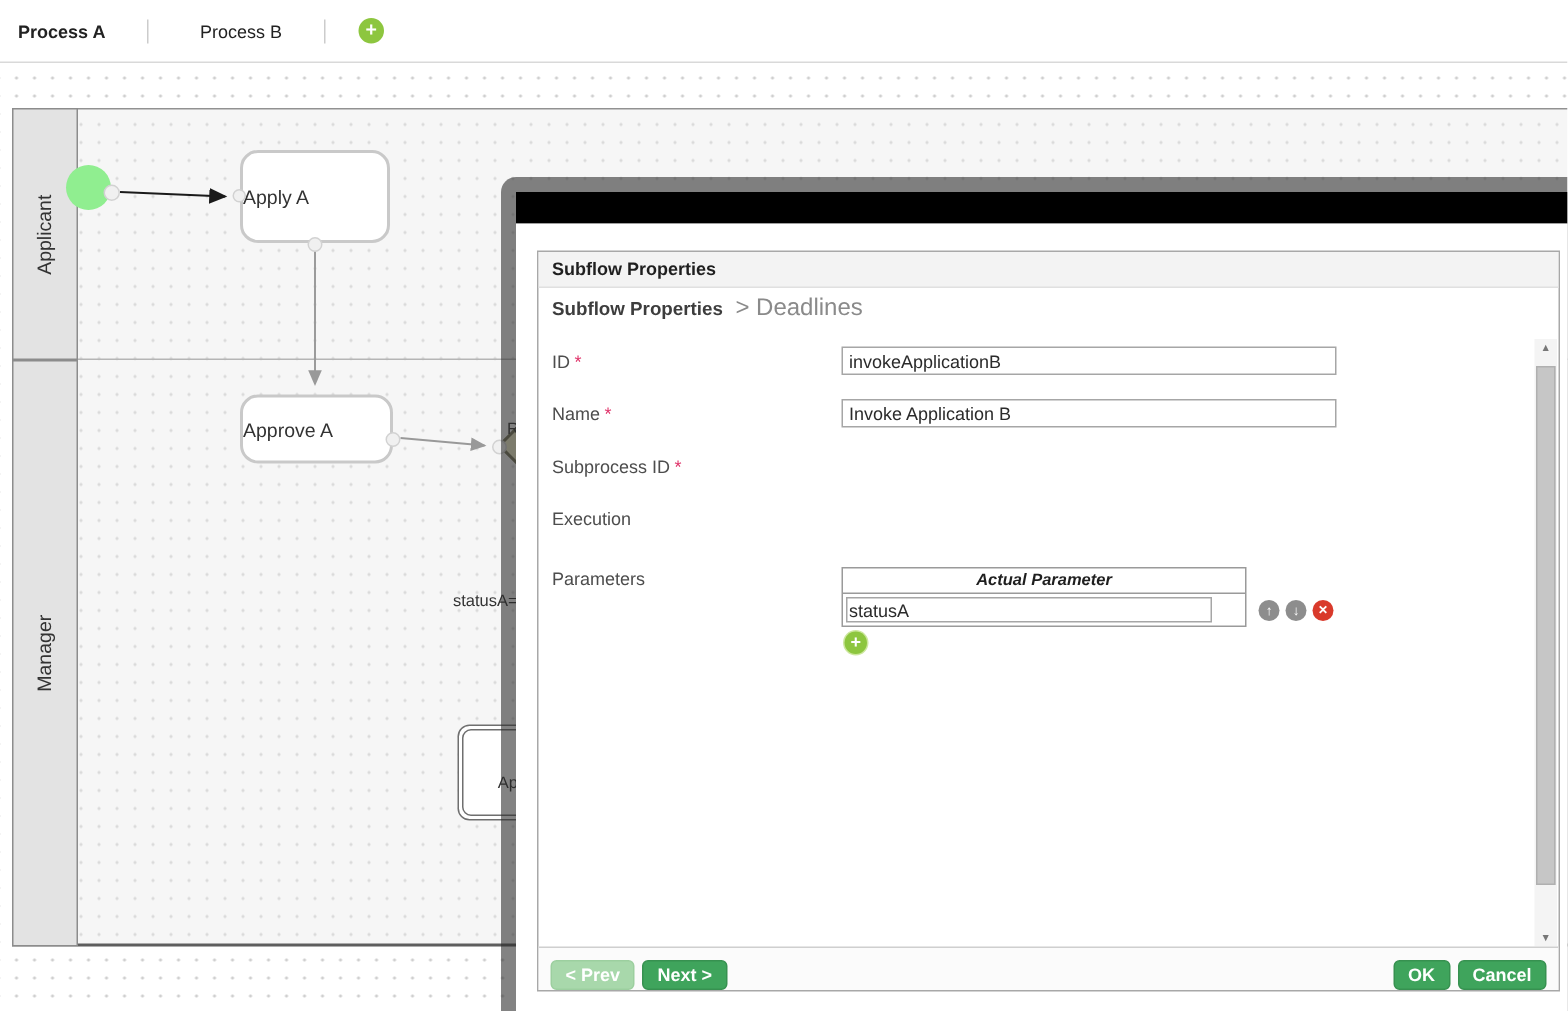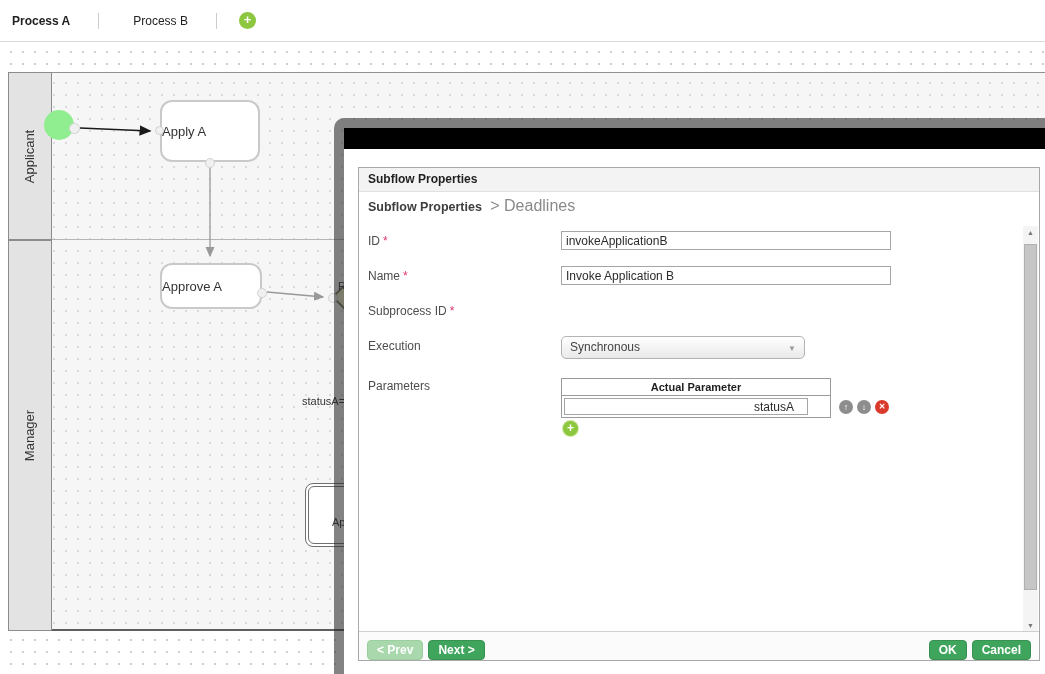--- a/index.html
+++ b/index.html
@@ -73,24 +73,24 @@
   .req { color:#e0356b; margin-left:3px; }
   .frm-input { position:absolute; left:202px; width:330px; height:19px; border:1px solid #a6a6a6;
                font-family:"Liberation Sans",sans-serif; font-size:12px; color:#2b2b2b; padding:1px 4px; background:#fff; }
   .sel { position:absolute; left:202px; top:168px; width:244px; height:23px; border:1px solid #b3b3b3;
          border-radius:5px; background:linear-gradient(#ffffff,#e9e9e9);
          box-shadow:inset 0 1px 0 #fff; line-height:21px; padding-left:8px; color:#444; cursor:pointer; }
   .sel-arrow { position:absolute; right:8px; top:1px; font-size:8px; color:#999; line-height:21px; }
 
   .ptable { position:absolute; left:202px; top:210px; width:270px; border:1px solid #9a9a9a; background:#fff; }
   .ptable-head { height:17px; border-bottom:1px solid #9a9a9a; text-align:center; font-weight:bold;
-                 font-size:11px; line-height:16px; color:#1f1f1f; }
+                 font-size:11px; line-height:16px; color:#1f1f1f;font-style:italic; }
   .ptable-row { padding:2px; }
   .ptable-row input { width:244px; height:17px; border:1px solid #a6a6a6; font-family:"Liberation Sans",sans-serif;
-                 font-size:12px; padding:0 13px; color:#2b2b2b;text-align:right; }
+                 font-size:12px; padding:0 1px; color:#2b2b2b; }
   .picons { position:absolute; left:480px; top:232px; display:flex; gap:4px; align-items:center; }
   .cicon { width:14px; height:14px; border-radius:50%; color:#fff; font-size:9px; font-weight:bold;
            text-align:center; line-height:14px; cursor:pointer; }
   .cicon.gray { background:#8d8d8d; }
   .cicon.red  { background:#d93a2b; font-size:8px; }
   .add-param { position:absolute; left:204px; top:253px; width:15px; height:15px; border-radius:50%;
            background:#8dc63f; color:#fff; font-size:12px; font-weight:bold; text-align:center;
            line-height:14px; cursor:pointer; box-shadow:0 0 0 1px #cde79f; }
 
   
@@ -192,24 +192,20 @@
   <div class="frm-label" style="top:101px;">
     <span>Name</span><span class="req">*</span>
   </div>
   <input class="frm-input" style="top: 98px;" value="Invoke Application B">
 
   <div class="frm-label" style="top:136px;">
     <span>Subprocess ID</span><span class="req">*</span>
   </div>
 
   <div class="frm-label" style="top:171px;">Execution</div>
-  <div class="sel">
-    <span>Synchronous</span>
-    <span class="sel-arrow">▼</span>
-  </div>
 
   <div class="frm-label" style="top:211px;">Parameters</div>
   <div class="ptable">
     <div class="ptable-head">Actual Parameter</div>
     <div class="ptable-row">
       <input value="statusA" style="">
     </div>
   </div>
   <div class="picons">
     <span class="cicon gray">↑</span>

